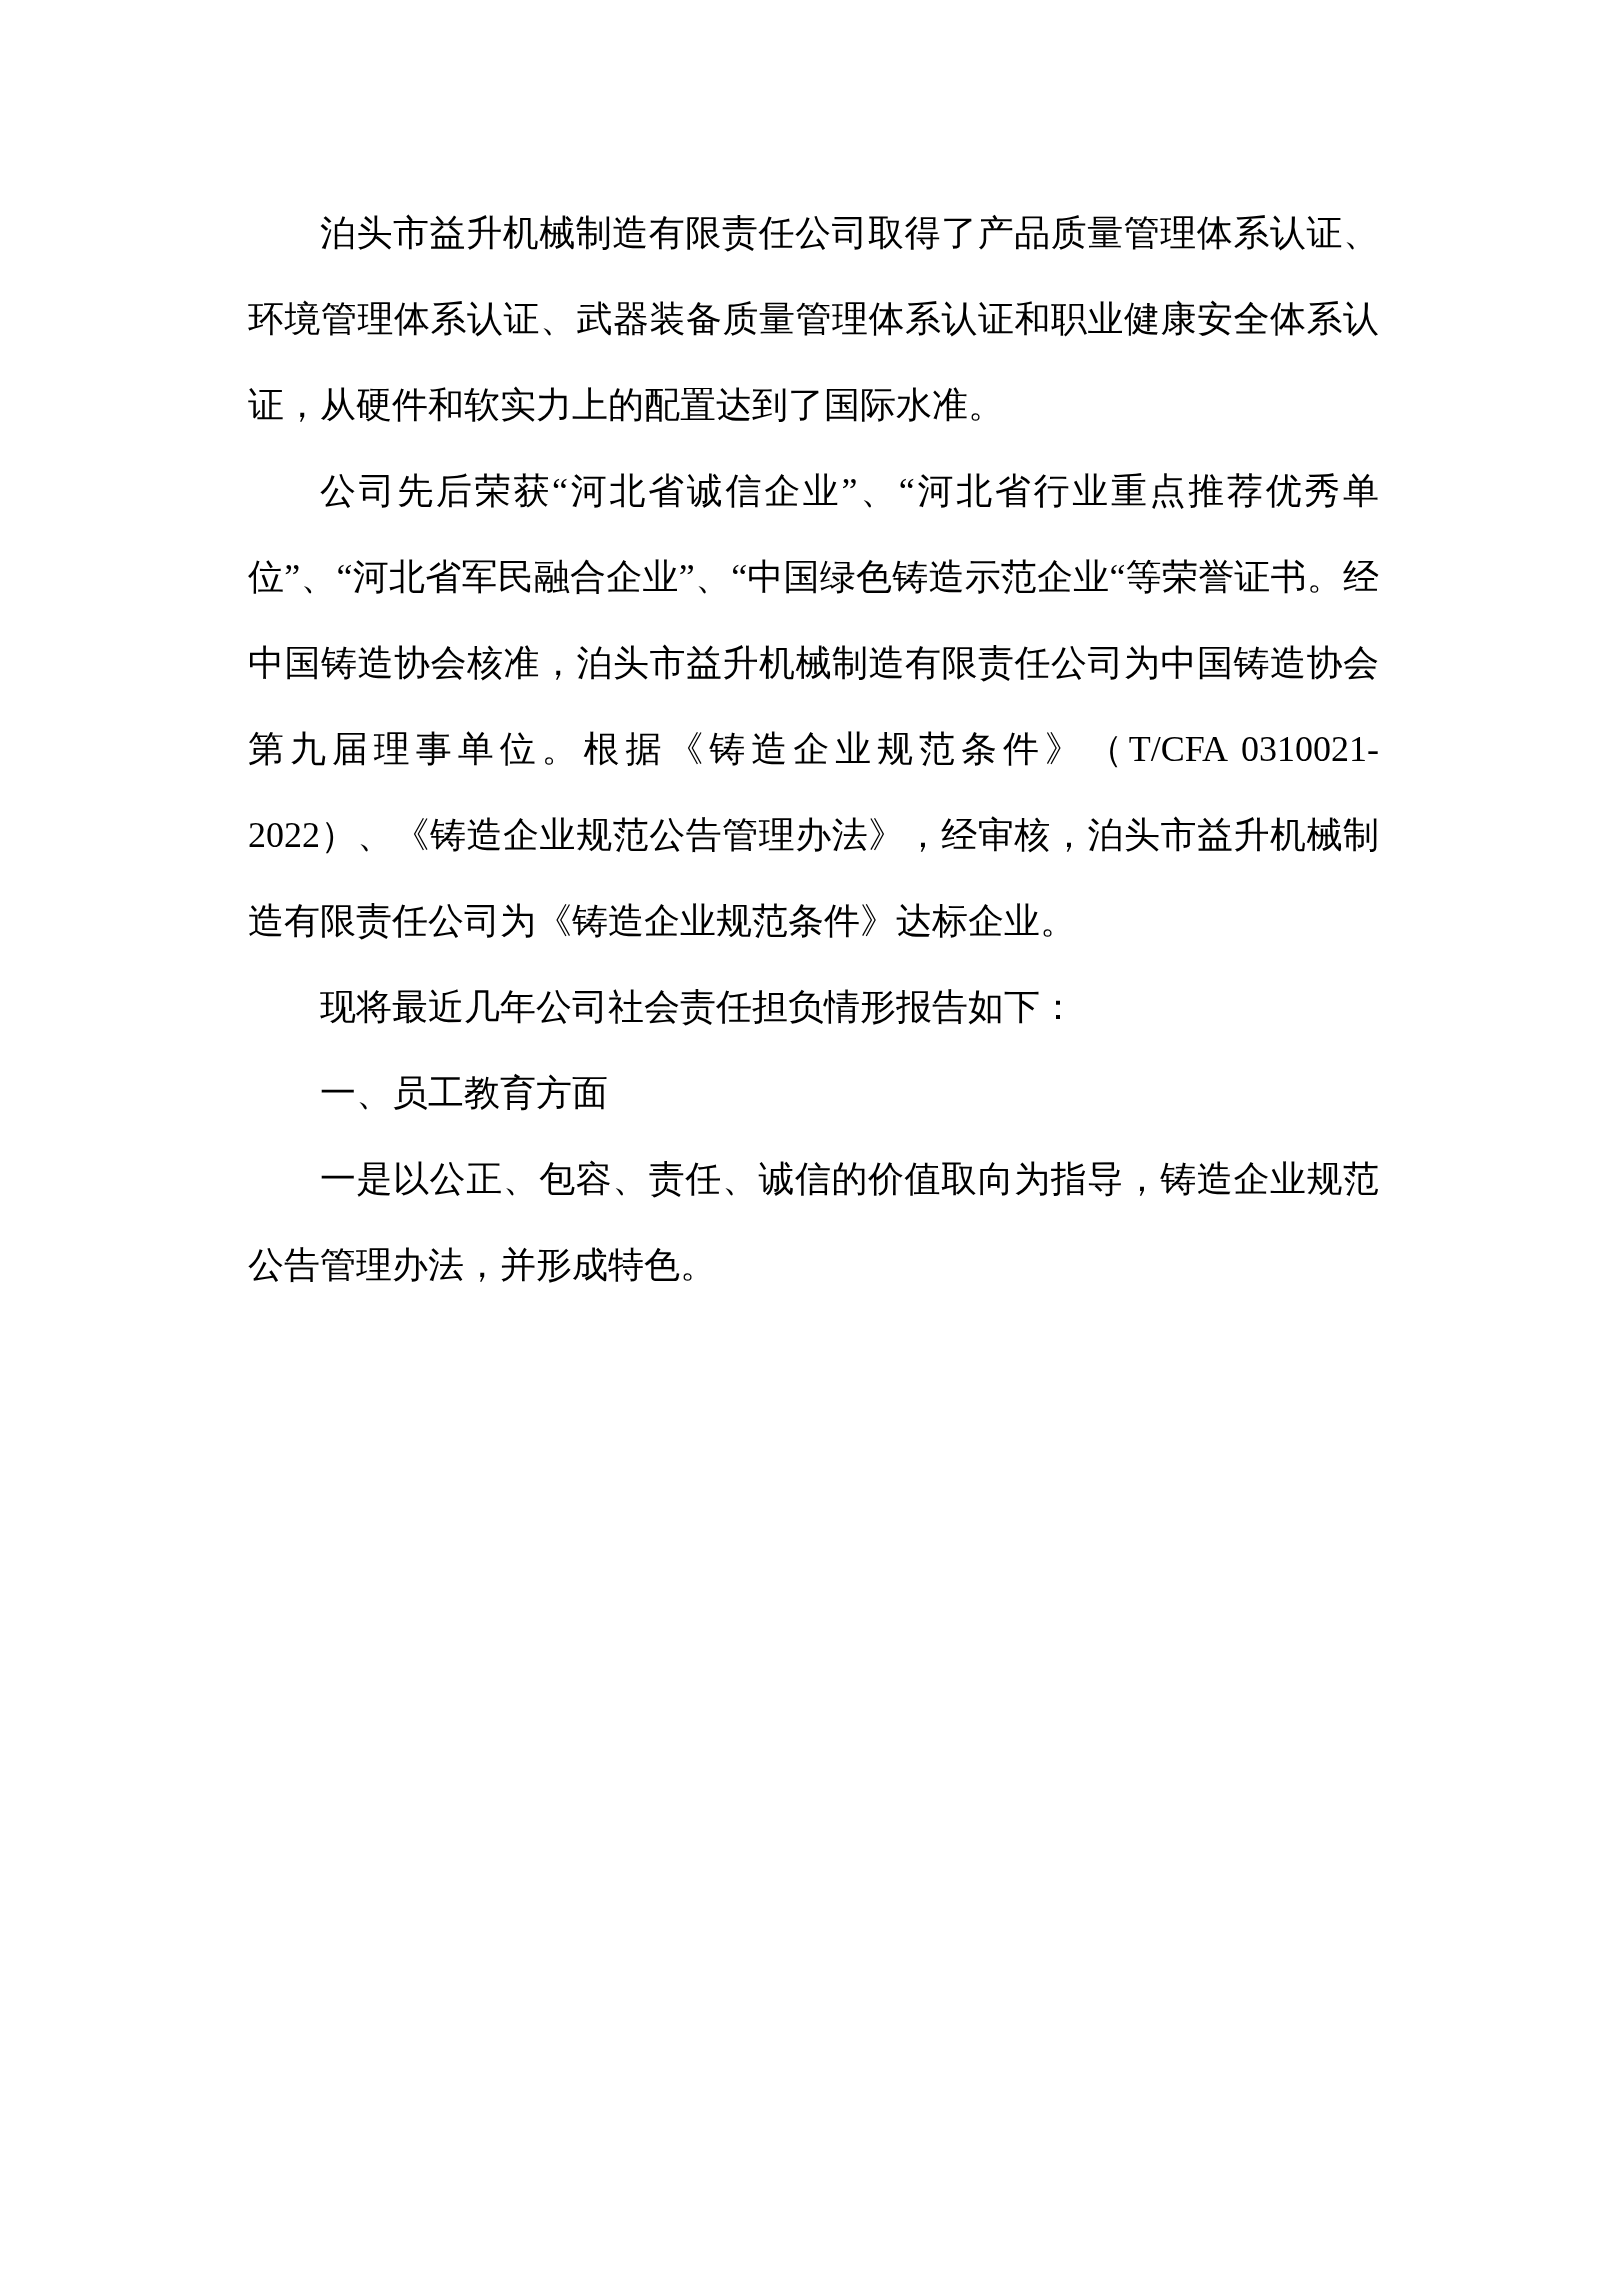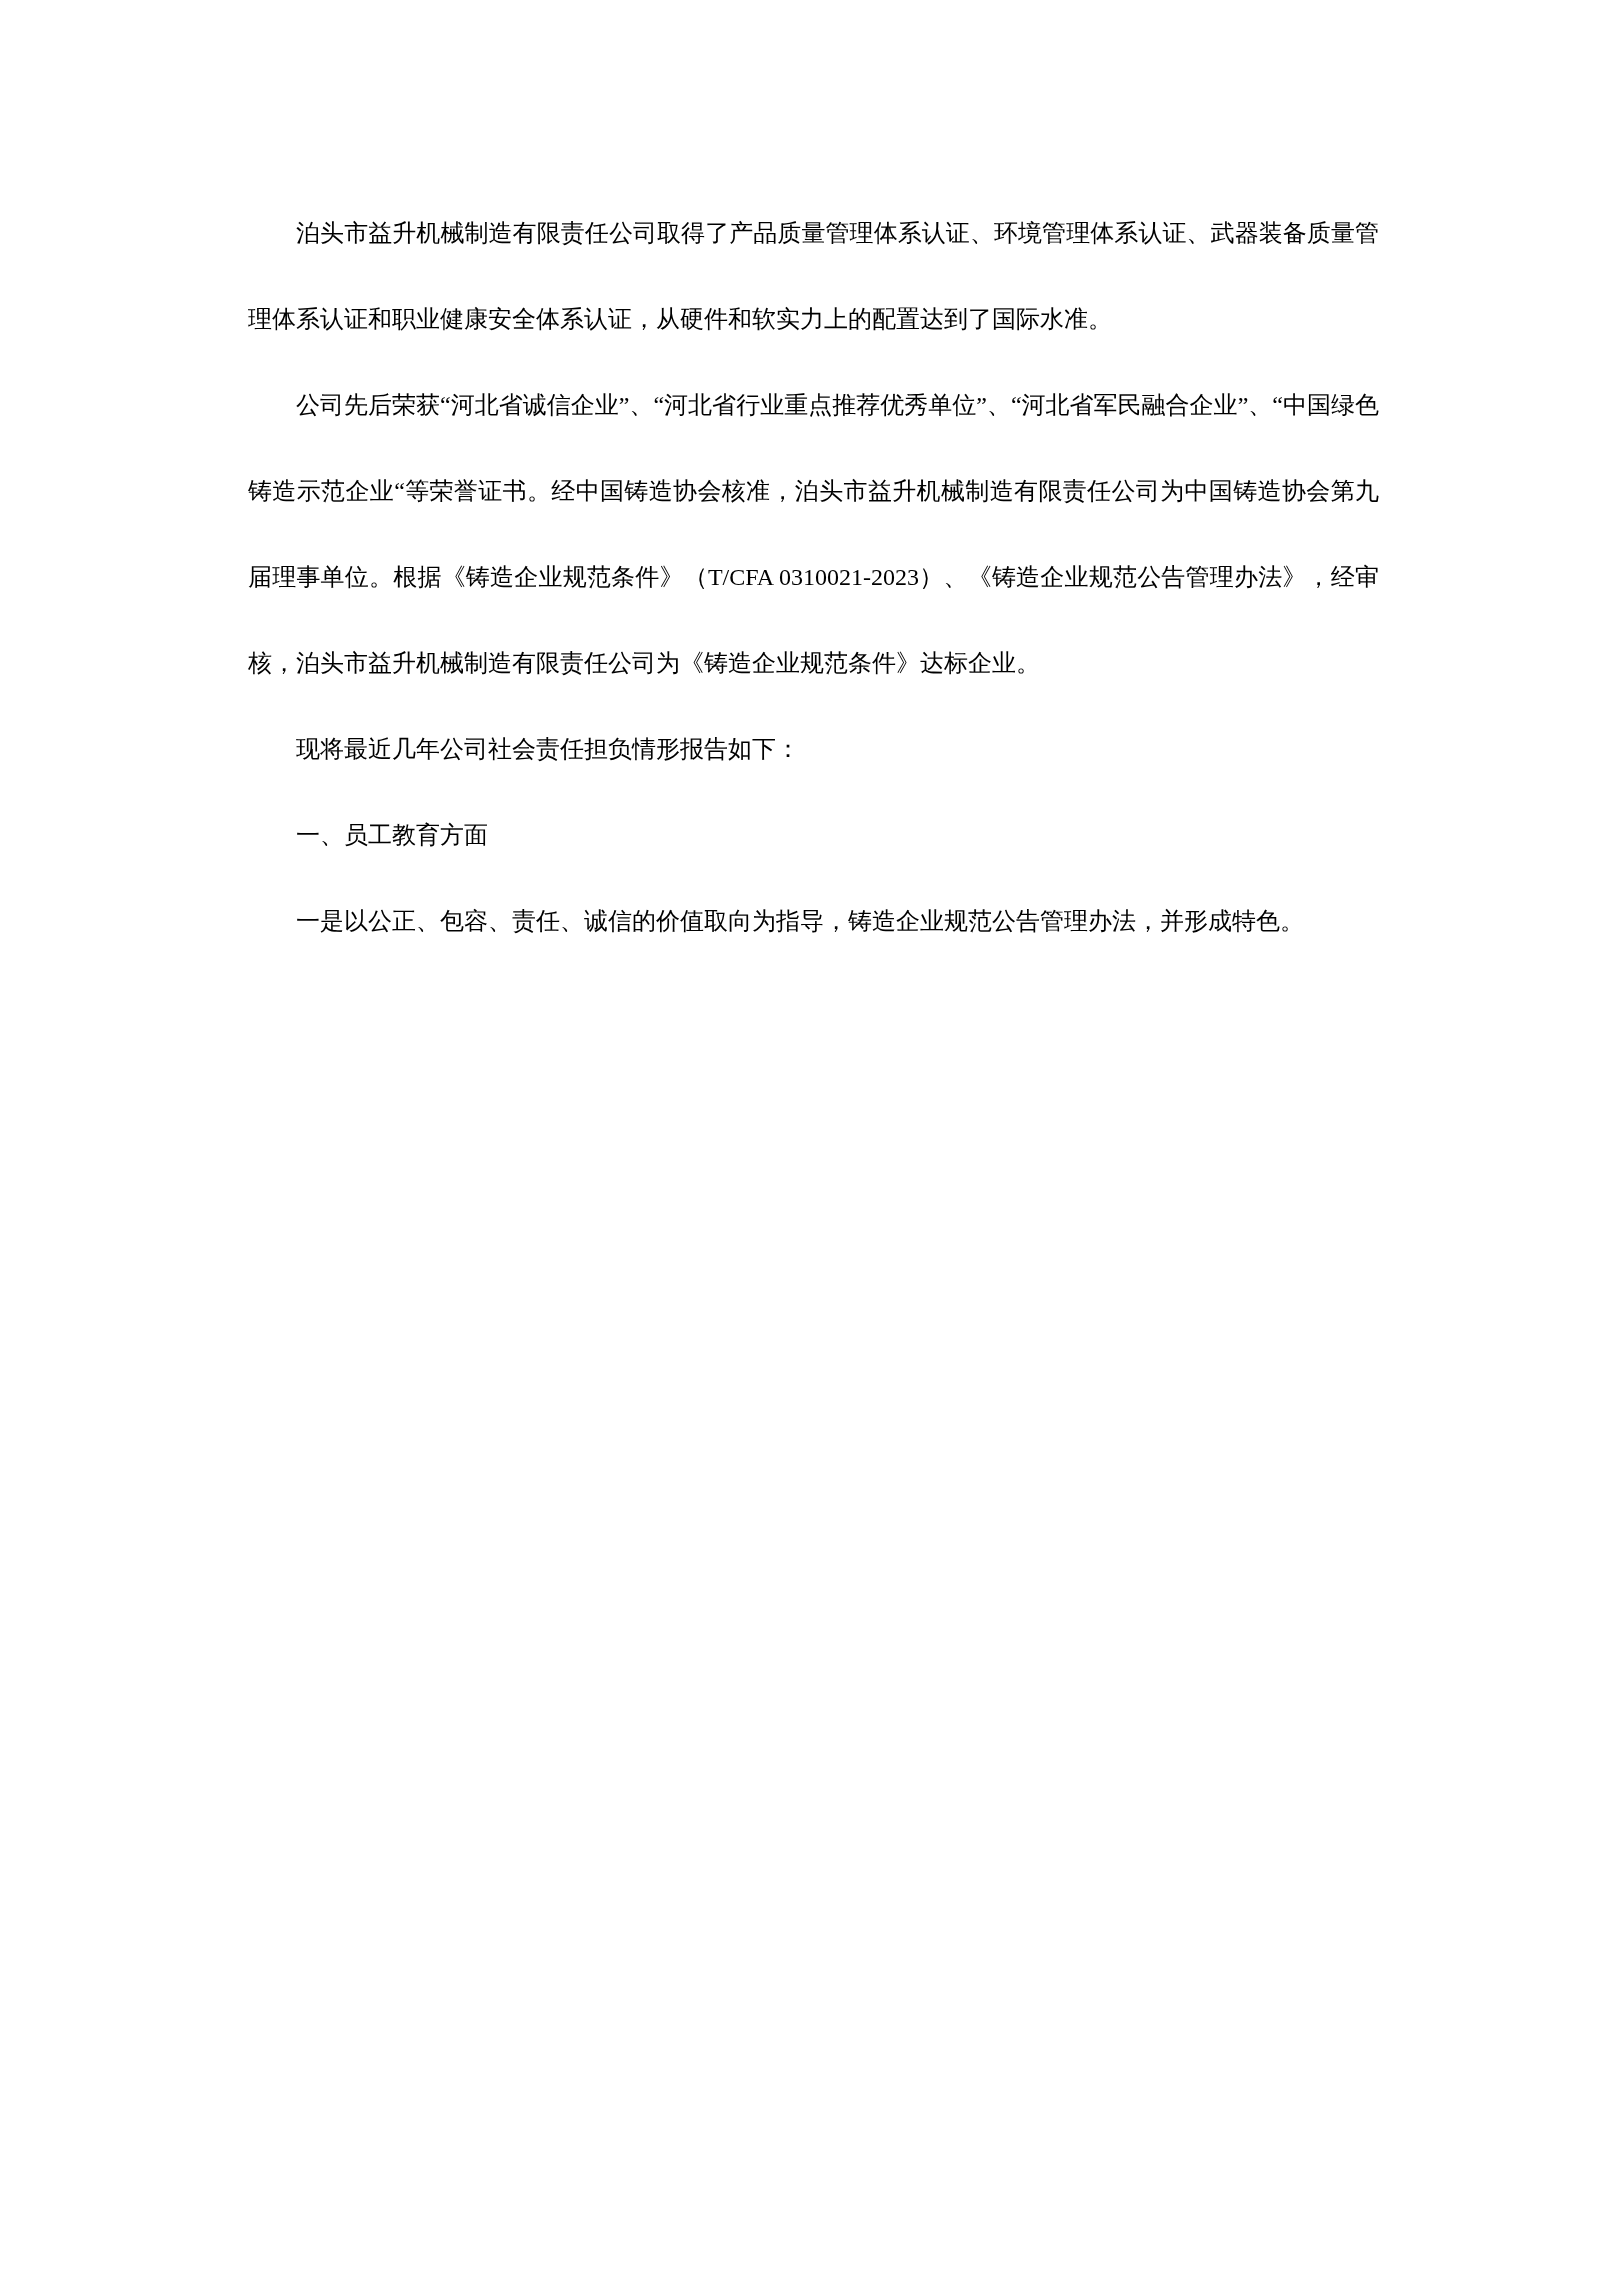--- a/index.html
+++ b/index.html
@@ -25,33 +25,33 @@
     position: absolute;
     left: 248px;
     top: 190px;
     width: 1131px;
   }
   .doc-para {
     margin: 0;
     padding: 0;
     color: #000000;
     font-family: "Liberation Serif", "DejaVu Serif", serif;
-    font-size: 24px;
+    font-size: 36px;
     line-height: 86px;
     text-align: justify;
     text-indent: 2em;
     word-break: normal;
     overflow-wrap: break-word;
   }
 </style>
 </head>
 <body>
 
 <div class="page">
   <div class="content">
     <p class="doc-para">泊头市益升机械制造有限责任公司取得了产品质量管理体系认证、环境管理体系认证、武器装备质量管理体系认证和职业健康安全体系认证，从硬件和软实力上的配置达到了国际水准。</p>
-    <p class="doc-para">公司先后荣获“河北省诚信企业”、“河北省行业重点推荐优秀单位”、“河北省军民融合企业”、“中国绿色铸造示范企业“等荣誉证书。经中国铸造协会核准，泊头市益升机械制造有限责任公司为中国铸造协会第九届理事单位。根据《铸造企业规范条件》（T/CFA 0310021-2023）、《铸造企业规范公告管理办法》，经审核，泊头市益升机械制造有限责任公司为《铸造企业规范条件》达标企业。</p>
+    <p class="doc-para">公司先后荣获“河北省诚信企业”、“河北省行业重点推荐优秀单位”、“河北省军民融合企业”、“中国绿色铸造示范企业“等荣誉证书。经中国铸造协会核准，泊头市益升机械制造有限责任公司为中国铸造协会第九届理事单位。根据《铸造企业规范条件》（T/CFA 0310021-2022）、《铸造企业规范公告管理办法》，经审核，泊头市益升机械制造有限责任公司为《铸造企业规范条件》达标企业。</p>
     <p class="doc-para">现将最近几年公司社会责任担负情形报告如下：</p>
     <p class="doc-para">一、员工教育方面</p>
     <p class="doc-para">一是以公正、包容、责任、诚信的价值取向为指导，铸造企业规范公告管理办法，并形成特色。</p>
   </div>
 </div>
 
 
 </body></html>

